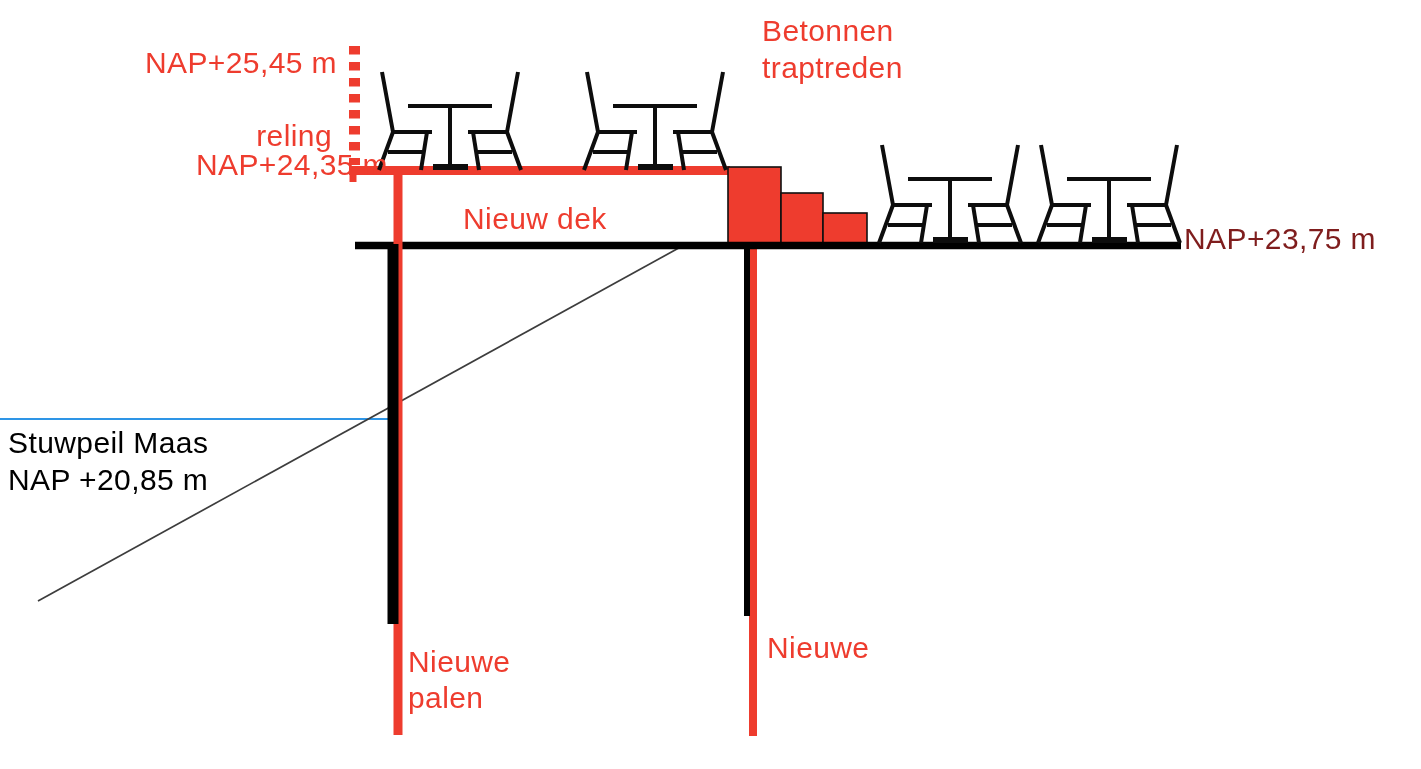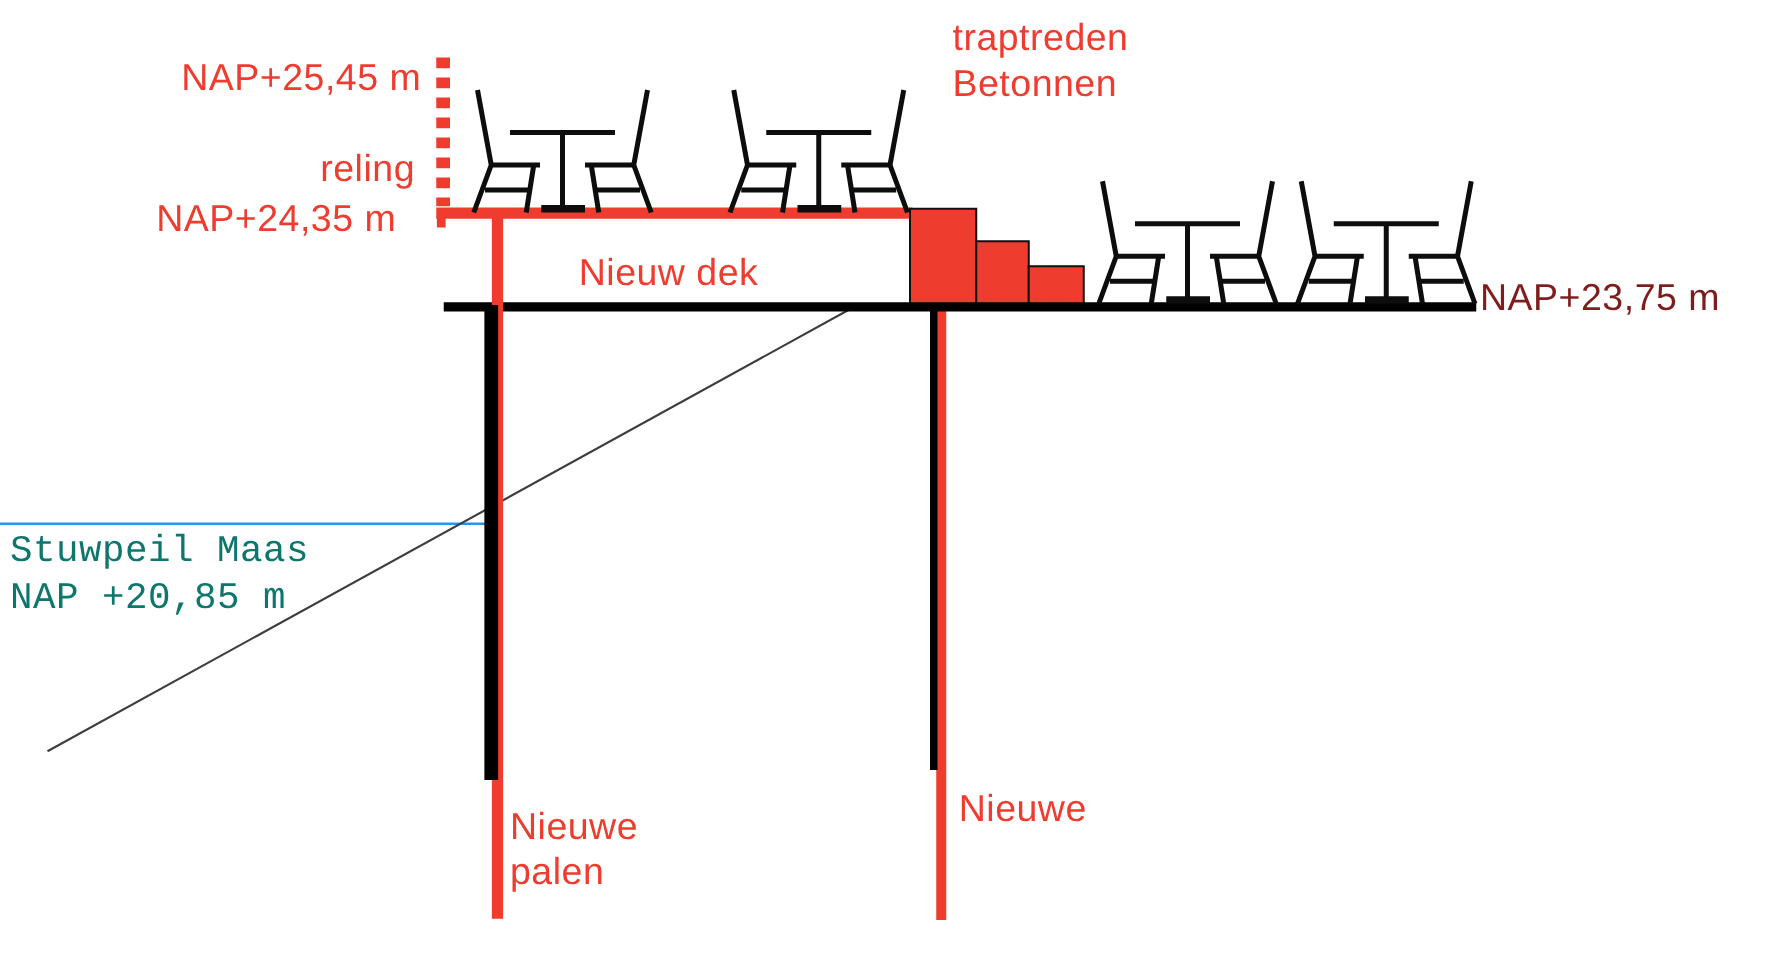--- a/index.html
+++ b/index.html
@@ -15,21 +15,21 @@
     position:absolute;
     font-size:30px;
     font-weight:500;
     letter-spacing:.4px;
     line-height:37px;
     white-space:nowrap;
     color:#ee3c2e;
   }
   .lbl.right{text-align:right;}
   .lbl.black{color:#7f1d1d;}
-  .lbl.blue{color:#0f766e;font-family:Liberation Mono, monospace;}
+  .lbl.blue{color:#000000;}
 </style>
 </head>
 <body>
 
 <div id="canvas">
 
   <svg id="scene" width="1421" height="769" viewBox="0 0 1421 769" xmlns="http://www.w3.org/2000/svg">
     <defs>
       <g id="tableset" stroke="#0d0d0d" fill="none" stroke-width="4" stroke-linejoin="round">
 
@@ -72,25 +72,25 @@
     <line x1="354.5" y1="46" x2="354.5" y2="165" stroke="#ee3c2e" stroke-width="11" stroke-dasharray="8.5 7.5"></line>
 
     <use href="#tableset" x="377" y="70"></use>
     <use href="#tableset" x="582" y="70"></use>
     <use href="#tableset" x="877" y="143"></use>
     <use href="#tableset" x="1036" y="143"></use>
   </svg>
 
   <div class="lbl right" style="right:1084px;top:48px;line-height:30px;">NAP+25,45 m</div>
   <div class="lbl right" style="right:1089px;top:121px;line-height:30px;">reling</div>
-  <div class="lbl right" style="right:1104px;top:150px;line-height:30px;margin-top:11px;">NAP+24,35 m</div>
+  <div class="lbl right" style="right:1033px;top:150px;line-height:30px;">NAP+24,35 m</div>
 
   <div class="lbl" style="left:762px;top:12px;">
+    <div>Betonnen</div>
     <div>traptreden</div>
-    <div>Betonnen</div>
   </div>
 
   <div class="lbl" style="left:463px;top:181px;line-height:30px;margin-top:23px;">Nieuw dek</div>
 
   <div class="lbl black" style="left:1184px;top:224px;line-height:30px;">NAP+23,75 m</div>
 
   <div class="lbl blue" style="left:8px;top:424px;">
     <div>Stuwpeil Maas</div>
     <div>NAP +20,85 m</div>
   </div>

